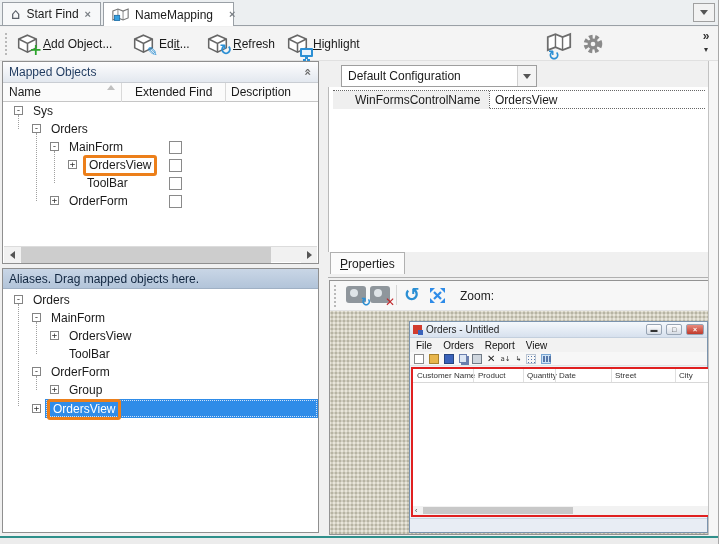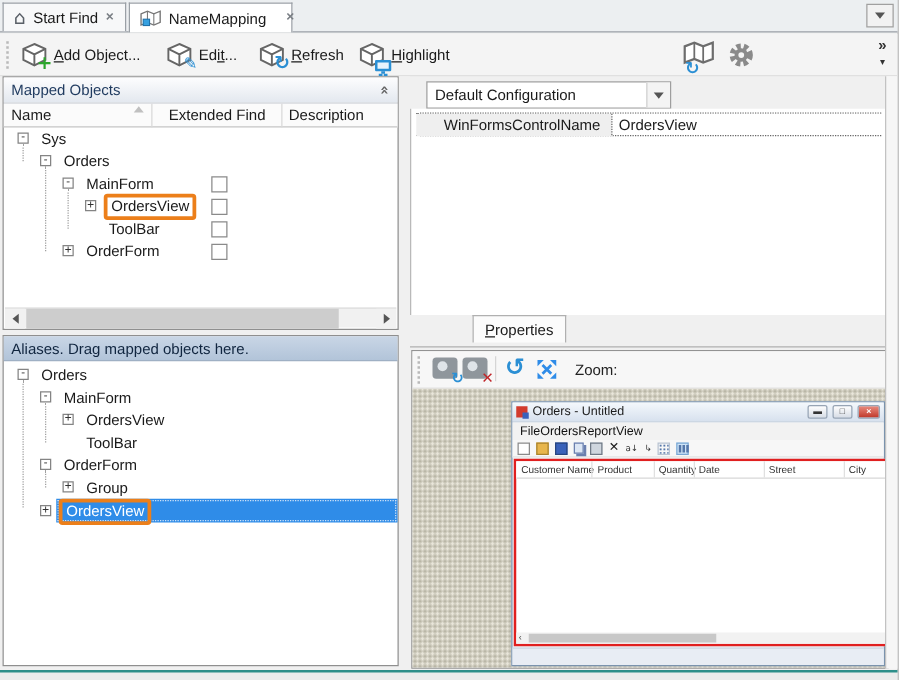--- a/index.html
+++ b/index.html
@@ -101,21 +101,21 @@
   
   #appwin{position:absolute;left:79px;top:10px;width:299px;height:212px;background:#edf1f7;border:1px solid #7a93ad;
           font-size:10px;}
   #wtitle{position:absolute;left:0;top:0;right:0;height:16px;background:linear-gradient(#f4f8fc,#d7e1ee);
           display:flex;align-items:center;padding:0 3px;gap:4px;border-bottom:1px solid #c3cfdd;}
   #wicon{width:9px;height:9px;background:#d23b2e;position:relative;}
   #wicon:after{content:"";position:absolute;right:-1px;bottom:-1px;width:5px;height:5px;background:#3a62ba;}
   .wbtn{width:16px;height:11px;border:1px solid #97a4b4;border-radius:2px;background:linear-gradient(#fefefe,#d7dde6);
         display:flex;align-items:center;justify-content:center;font-size:7px;color:#333;line-height:1;}
   .wbtn.close{width:18px;background:linear-gradient(#e98a7d,#c0392b);color:#fff;font-weight:bold;}
-  #wmenu{position:absolute;left:0;top:16px;right:0;height:14px;background:#f2f2f2;display:flex;
+  #wmenu{position:absolute;left:0;top:16px;right:0;height:14px;background:#f2f2f2;display:flex;gap:11px;
          align-items:center;padding:0 6px;color:#111;}
   #wtools{position:absolute;left:0;top:30px;right:0;height:14px;background:#f7f7f7;border-bottom:1px solid #e3e3e3;
           display:flex;align-items:center;gap:5px;padding:0 4px;}
   .wi{width:10px;height:10px;display:inline-block;position:relative;}
   .wi.page{background:#fff;border:1px solid #8a8a8a;}
   .wi.folder{background:#e8b64c;border:1px solid #a8822e;}
   .wi.save{background:#3a62ba;border:1px solid #27457f;}
   .wi.copy{background:#dce6f4;border:1px solid #6a7fae;box-shadow:2px 2px 0 0 #6a7fae;width:8px;height:9px;}
   .wi.props{background:#cfd6de;border:1px solid #707a86;}
   .wi.xdel{color:#222;font-weight:bold;font-size:10px;width:auto;line-height:10px;}
@@ -330,21 +330,21 @@
 
 
   <div id="propArea">
     <div id="propRow">
       <span class="pname">WinFormsControlName</span>
       <span class="pval">OrdersView</span>
     </div>
   </div>
 
   <div id="tabs2">
-    <div class="tab2 active" style="left:2px;top:0;height:22px;margin-left:48px;">
+    <div class="tab2 active" style="left:2px;top:0;height:22px;">
       <span><span></span><u>P</u><span>roperties</span></span>
     </div>
   </div>
 
   <div id="previewBox">
     <div id="ptoolbar">
       <div class="grip" style="left:4px;top:4px;"></div>
       <span class="pico" style="left:16px;">
         <span class="lens"></span>
           <span class="mark uicon" style="color:#2b8fd4;">↻</span>

